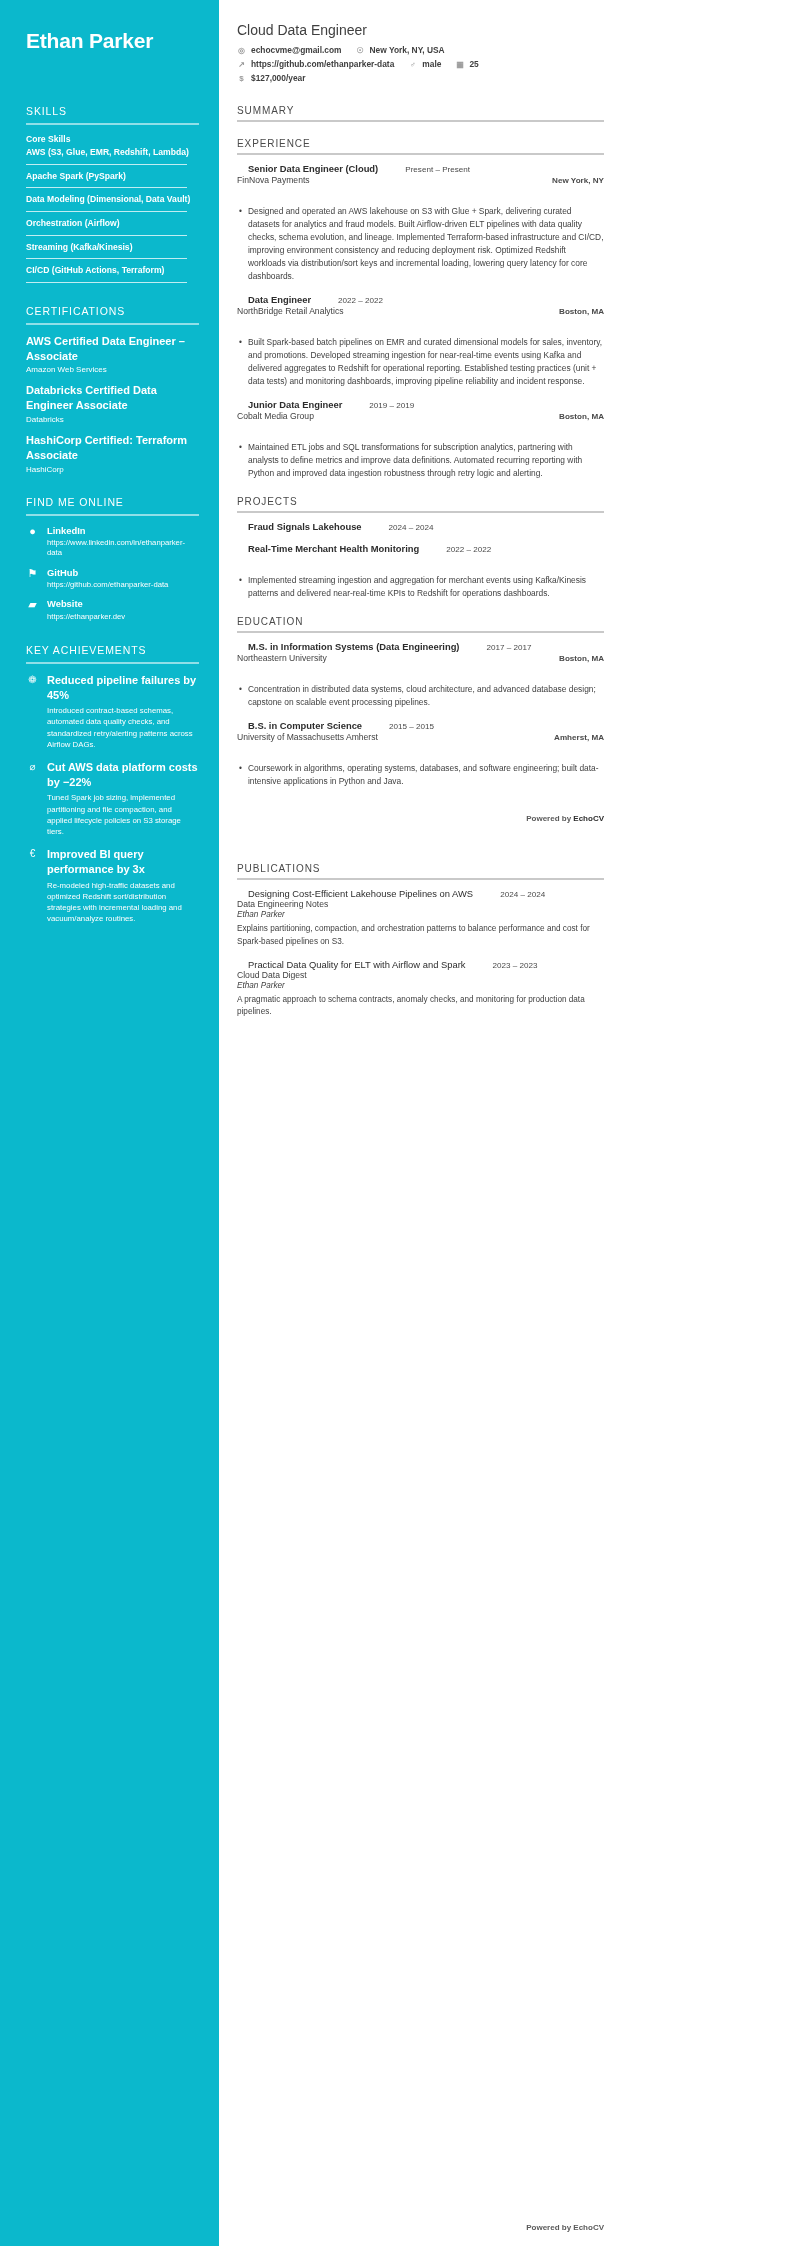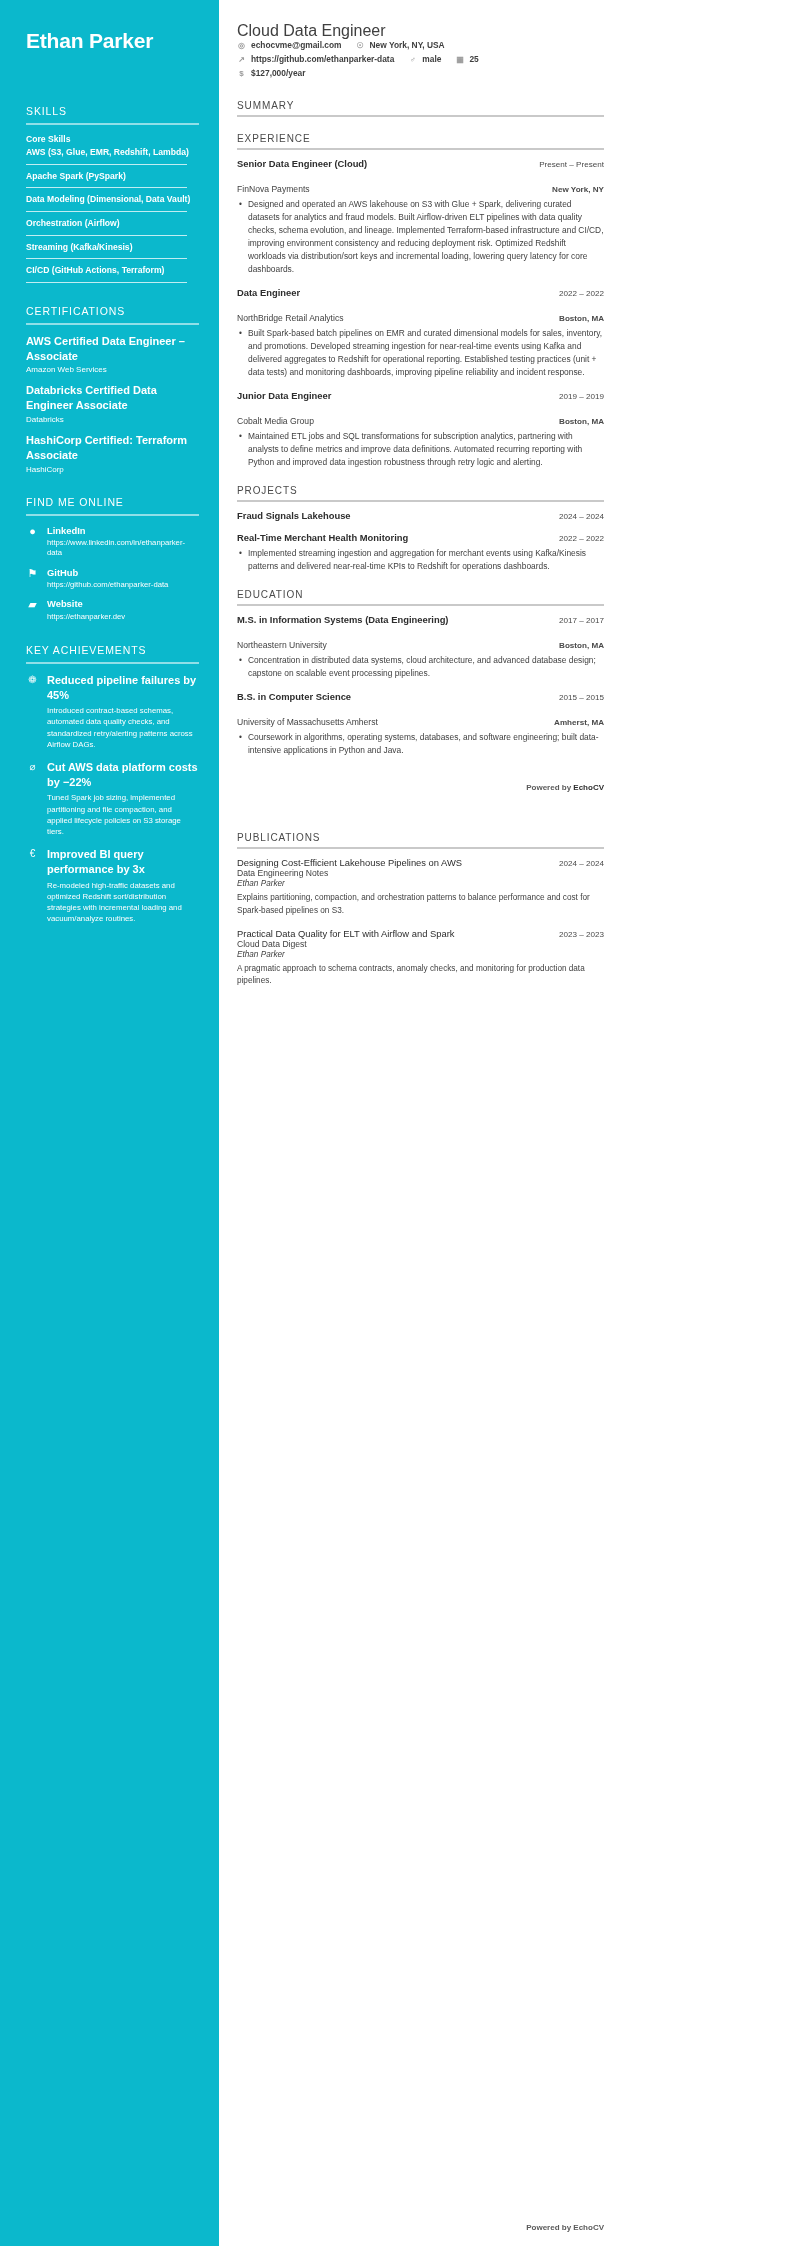--- a/index.html
+++ b/index.html
@@ -143,22 +143,23 @@
     margin-top: 3px;
   }
 
   
   .main {
     flex: 1 1 auto;
     padding: 22px 30px 20px 18px;
     position: relative;
   }
   .role-title {
-    font-size: 16px;
-    color: #3f3f3f;
+    font-size: 14px;
+    color: #3f3f3f;
+    margin-bottom: 7px;
   }
   .contact-grid {
     display: flex;
     flex-wrap: wrap;
     gap: 4px 14px;
     margin-bottom: 22px;
   }
   .contact-item {
     display: flex;
     align-items: center;
@@ -193,56 +194,57 @@
   .summary-p {
     font-size: 8.4px;
     line-height: 1.55;
     color: #3f3f3f;
     margin-bottom: 5px;
   }
 
   .entry { margin-bottom: 11px; }
   .entry-head {
     display: flex;
-    justify-content: space-between;
+    justify-content: flex-start;
     align-items: baseline;
-    gap: 18px;
+    gap: 27px;
+    margin-left: 11px;
   }
   .entry-title {
     font-size: 9.4px;
     font-weight: bold;
     color: #2d2d2d;
   }
   .entry-date {
     font-size: 8.1px;
     color: #4a4a4a;
     white-space: nowrap;
     flex: 0 0 auto;
   }
   .entry-sub {
     display: flex;
     justify-content: space-between;
     align-items: baseline;
     gap: 10px;
-    margin-top: 15px;
+    margin-top: 1px;
   }
   .entry-org {
     font-size: 8.6px;
     color: #3f3f3f;
   }
   .entry-loc {
     font-size: 8.1px;
     color: #4a4a4a;
     white-space: nowrap;
     flex: 0 0 auto;
     font-weight: bold;
   }
   ul.bullets {
     list-style: none;
-    margin-top: 4px;
+    margin-top: 20px;
   }
   ul.bullets li {
     position: relative;
     padding-left: 11px;
     font-size: 8.4px;
     line-height: 1.55;
     color: #3f3f3f;
     margin-bottom: 2px;
   }
   ul.bullets li:before {

